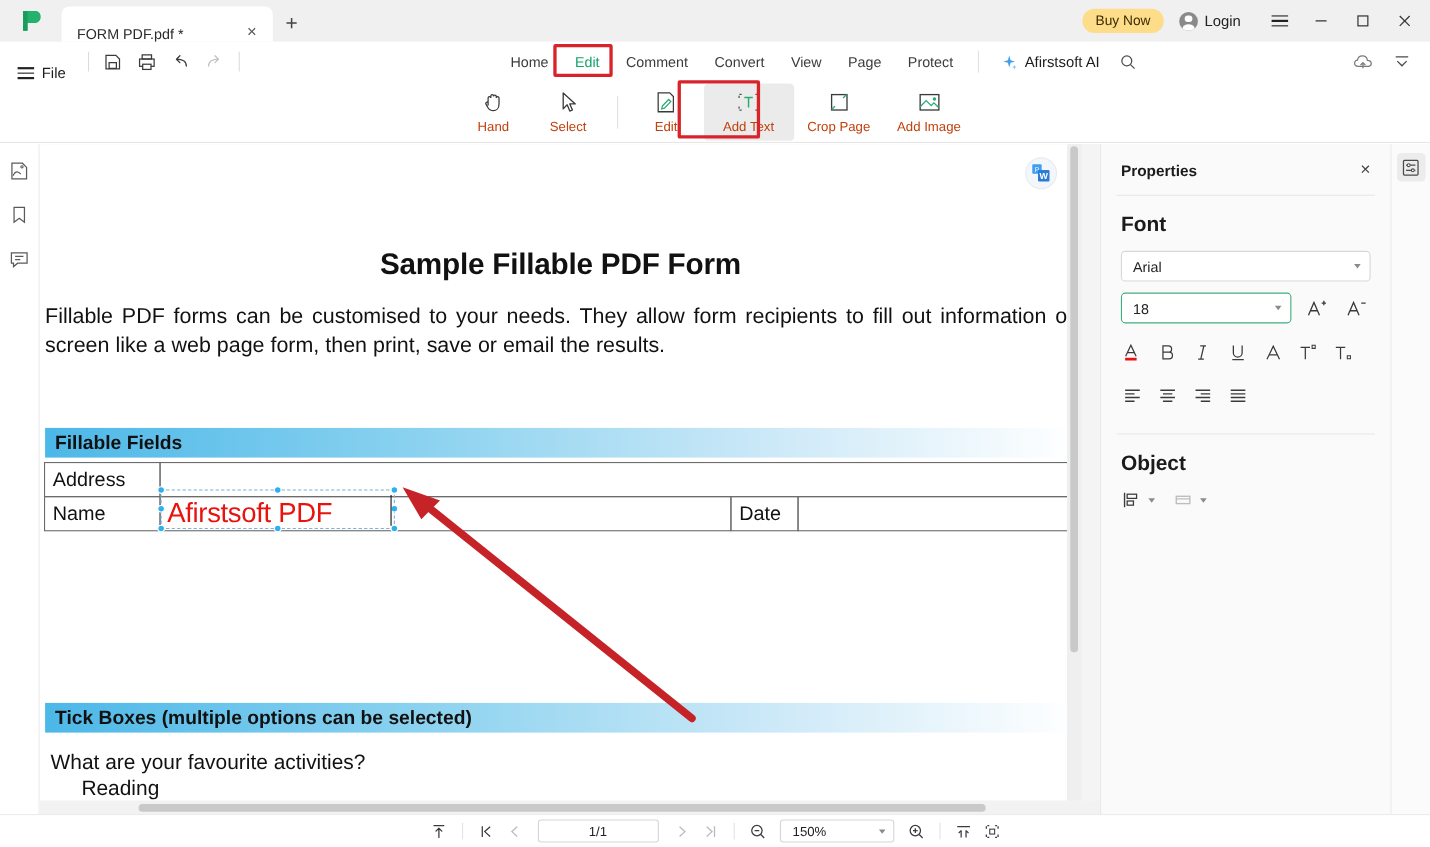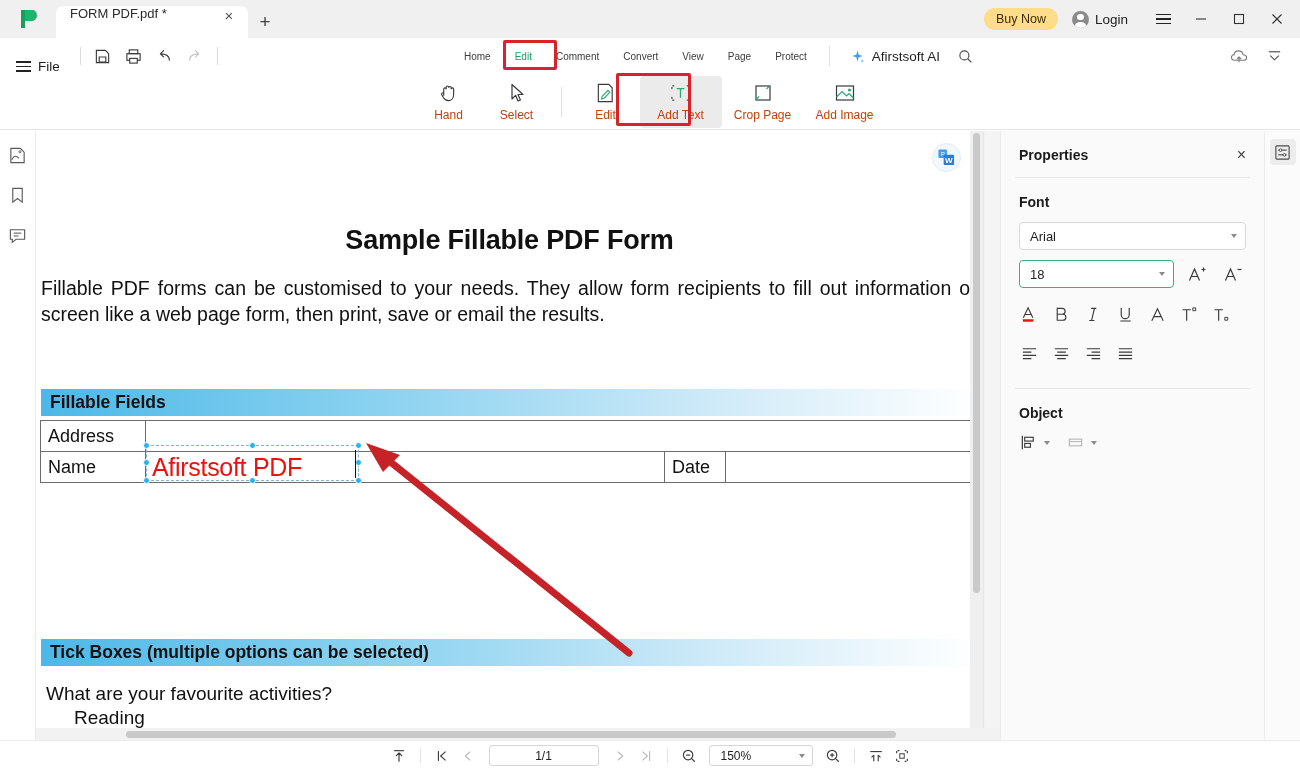--- a/index.html
+++ b/index.html
@@ -15,21 +15,21 @@
   .tabbar {
     position: absolute; left: 0; top: 0; width: 1300px; height: 38px;
     background: #f0f0f0; display: flex; align-items: flex-end;
   }
   .app-logo {
     width: 56px; height: 38px; display: flex; align-items: center; justify-content: center;
   }
   .doc-tab {
     width: 192px; height: 32px; background: #ffffff;
     border-radius: 7px 7px 0 0;
-    display: flex; align-items: flex-start; padding: 0 10px 0 14px;
+    display: flex; align-items: flex-end; padding: 0 10px 0 14px;
     position: relative;
   }
   .doc-tab .tab-title {
     flex: 1; font-size: 13px; color: #2b2b2b; white-space: nowrap; overflow: hidden;
   }
   .tab-close {
     width: 18px; height: 18px; display: flex; align-items: center; justify-content: center;
     color: #555; font-size: 15px; line-height: 1; cursor: pointer;
   }
   .tab-new {
@@ -58,21 +58,21 @@
   .file-menu { display: flex; align-items: center; gap: 7px; padding: 0 14px 0 16px; cursor: pointer; margin-top: 21px; }
   .file-menu .lbl { font-size: 13.5px; color: #1d1d1d; }
   .hamb { width: 15px; height: 11px; position: relative; }
   .hamb i { position: absolute; left: 0; width: 15px; height: 1.5px; background: #222; }
   .hamb i:nth-child(1){ top:0 } .hamb i:nth-child(2){ top:4.7px } .hamb i:nth-child(3){ top:9.4px }
   .vsep { width: 1px; height: 18px; background: #dcdcdc; margin: 0 6px; }
   .qbtn { width: 31px; height: 28px; display: flex; align-items: center; justify-content: center; cursor: pointer; }
 
   .menu-tabs { position: absolute; left: 452px; top: 0; height: 36px; display: flex; align-items: center; gap: 0; }
   .mtab {
-    font-size: 10px; color: #3c3c3c; padding: 5px 12px; cursor: pointer;
+    font-size: 13px; color: #3c3c3c; padding: 5px 12px; cursor: pointer;
     position: relative; white-space: nowrap;
   }
   .mtab.active { color: #14a36a; }
   .menu-right { position: absolute; right: 10px; top: 0; height: 36px; display: flex; align-items: center; gap: 4px; }
   .ai-chip { display: flex; align-items: center; gap: 7px; font-size: 13.5px; color: #1d1d1d; padding: 0 10px; cursor: pointer; }
   .sep-tall { width: 1px; height: 20px; background: #e2e2e2; margin: 0 10px; }
 
   
   .anno-box { position: absolute; border: 3px solid #d8232a; border-radius: 2px; pointer-events: none; z-index: 40; }
 
@@ -169,21 +169,21 @@
 
   
   .props {
     position: absolute; left: 1000px; top: 131px; width: 264px; height: 609px;
     background: #fafafa; border-left: 1px solid #eaeaea;
   }
   .props-head { display: flex; align-items: center; padding: 16px 18px 0 18px; }
   .props-title { font-size: 14px; font-weight: bold; color: #1b1b1b; flex: 1; }
   .props-close { font-size: 16px; color: #444; cursor: pointer; line-height: 1; }
   .props-hr { height: 1px; background: #e8e8e8; margin: 14px 14px 0 14px; }
-  .sec-title { font-size: 14px; font-weight: bold; color: #1b1b1b; padding: 16px 18px 0 18px; }
+  .sec-title { font-size: 19px; font-weight: bold; color: #1b1b1b; padding: 16px 18px 0 18px; }
   .ctlwrap { padding: 12px 18px 0 18px; }
   .sel-box-ui {
     height: 28px; background: #fff; border: 1px solid #d8d8d8; border-radius: 4px;
     display: flex; align-items: center; padding: 0 8px 0 10px; font-size: 13px; color: #222; cursor: pointer;
   }
   .sel-box-ui.green { border-color: #3fae7f; }
   .sel-box-ui .val { flex: 1; }
   .caret-d { width: 0; height: 0; border-left: 3.5px solid transparent; border-right: 3.5px solid transparent; border-top: 4.5px solid #8a8a8a; }
   .row-flex { display: flex; align-items: center; gap: 10px; padding: 10px 18px 0 18px; }
   .sizebox { width: 156px; }

